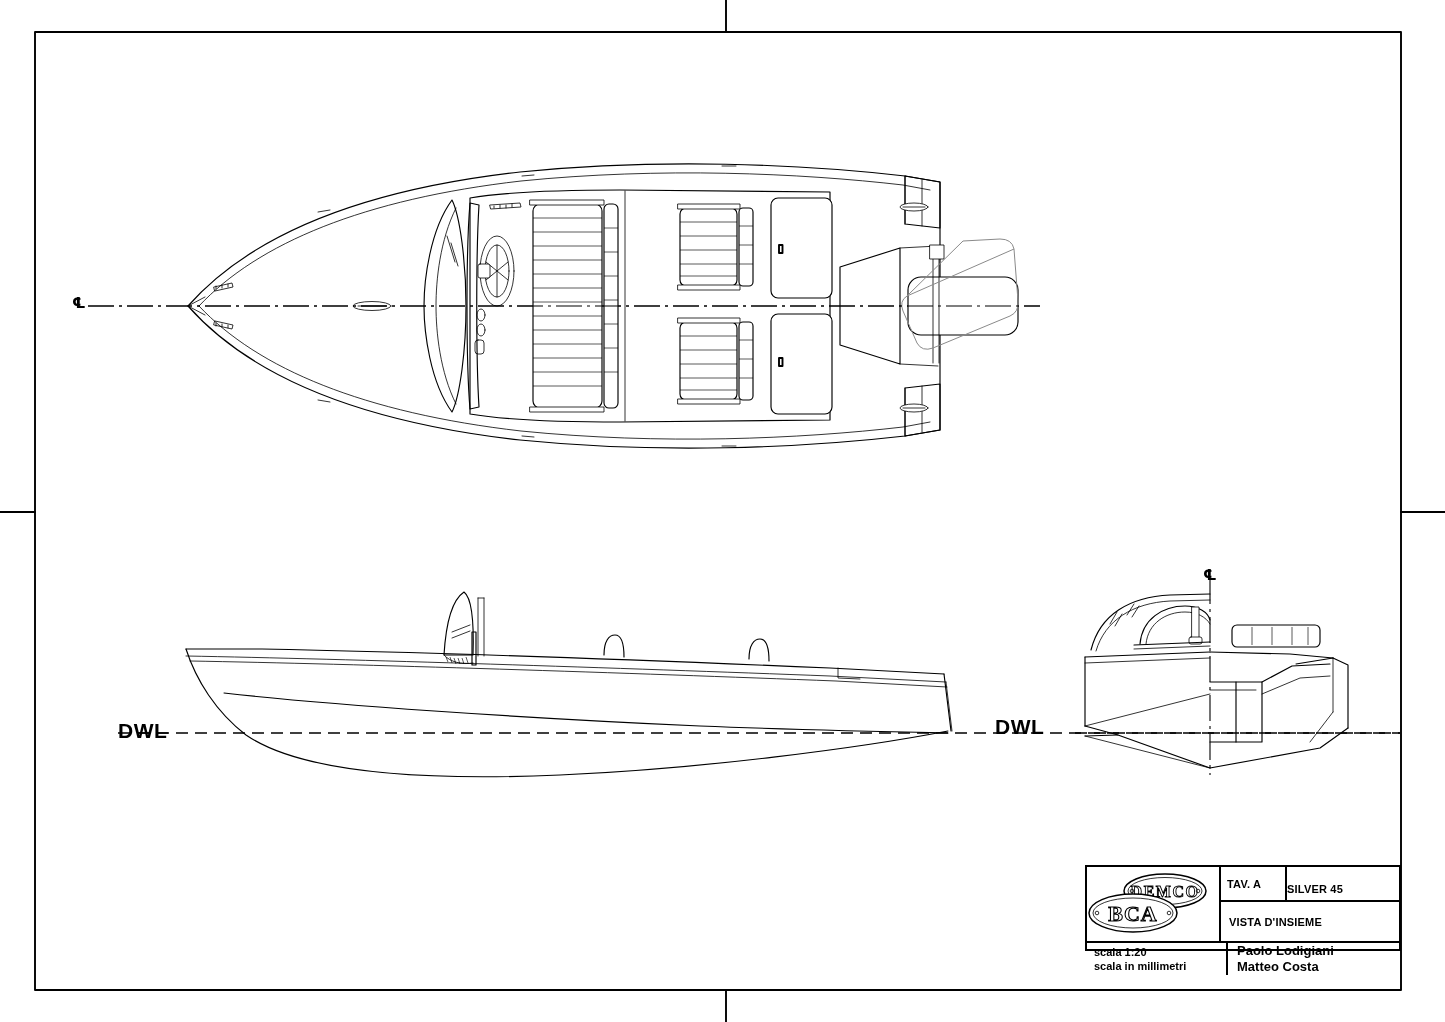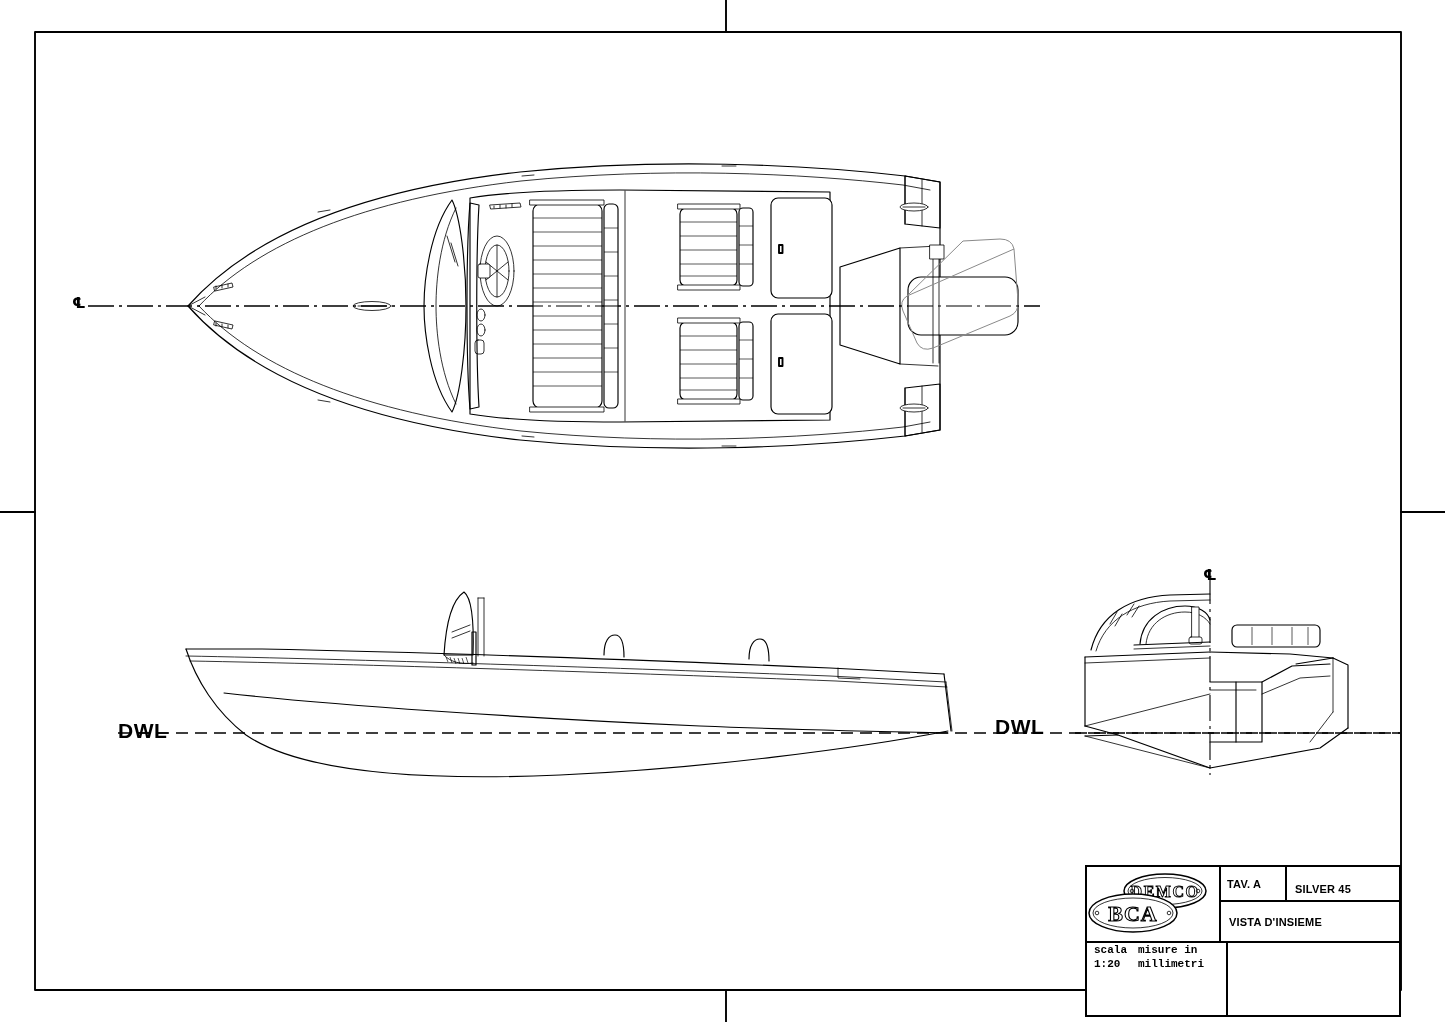--- a/index.html
+++ b/index.html
@@ -6,33 +6,33 @@
   html,body{margin:0;padding:0;background:#ffffff;}
   body{
     width:1445px;height:1022px;position:relative;overflow:hidden;
     font-family:"Liberation Sans","DejaVu Sans",sans-serif;
     color:#000;
   }
   #sheet{position:absolute;inset:0;}
   svg{display:block;}
   
   #titleblock{
-    position:absolute; left:1085px; top:865px; width:316px; height:152px;
+    position:absolute; left:1085px; top:865px; width:316px; height:86px;
     border:2px solid #000; background:#fff; box-sizing:border-box;
     display:flex; flex-direction:column;justify-content:space-between;
   }
   #tb-upper{display:flex; flex:0 0 74px; border-bottom:2px solid #000;}
   #tb-logo{flex:0 0 132px; border-right:2px solid #000; position:relative;}
   #tb-upper-right{flex:1; display:flex; flex-direction:column;}
   #tb-row1{flex:0 0 33px; display:flex; border-bottom:2px solid #000;}
   #tb-tav{flex:0 0 58px; border-right:2px solid #000; display:flex;align-items:center;padding-left:6px;}
-  #tb-model{flex:1; display:flex;align-items:center;padding-left:8px;margin-top:10px;}
+  #tb-model{flex:1; display:flex;align-items:center;margin-top:10px;}
   #tb-row2{flex:1; display:flex; align-items:center; padding-left:8px;border-radius:11px;}
   #tb-lower{flex:1; display:flex;}
-  #tb-scale{flex:0 0 132px;border-right:2px solid #000;display:flex;flex-direction:row;justify-content:center;padding-left:7px;font-family:Liberation Mono, monospace;}
+  #tb-scale{flex:0 0 132px;border-right:2px solid #000;display:flex;flex-direction:column;justify-content:center;padding-left:7px;}
   #tb-authors{flex:1;display:flex;flex-direction:column;justify-content:center;padding-left:9px;}
   .tb-l{font-size:11px;line-height:14px;font-weight:bold;letter-spacing:0px;}
   .tb-m{font-size:11px;font-weight:bold;letter-spacing:0.2px;}
   .tb-b{font-size:13px;font-weight:bold;line-height:16px;}
   .lbl{position:absolute;font-size:21px;font-weight:bold;letter-spacing:0.5px;}
 </style>
 </head>
 <body>
 
 <div id="sheet">
@@ -434,19 +434,23 @@
           <div id="tb-tav" class="tb-m">TAV. A</div>
           <div id="tb-model" class="tb-m">SILVER 45</div>
         </div>
         <div id="tb-row2" class="tb-m">VISTA D'INSIEME</div>
       </div>
     </div>
 
     <div id="tb-lower">
       <div id="tb-scale">
         <div class="tb-l">scala 1:20</div>
-        <div class="tb-l">misure in millimetri</div>
+        <div class="tb-l">scala in millimetri</div>
+      </div>
+      <div id="tb-authors">
+        <div class="tb-b">Paolo Lodigiani</div>
+        <div class="tb-b">Matteo Costa</div>
       </div>
     </div>
 
   </div>
 
 </div>
 
 </body></html>

